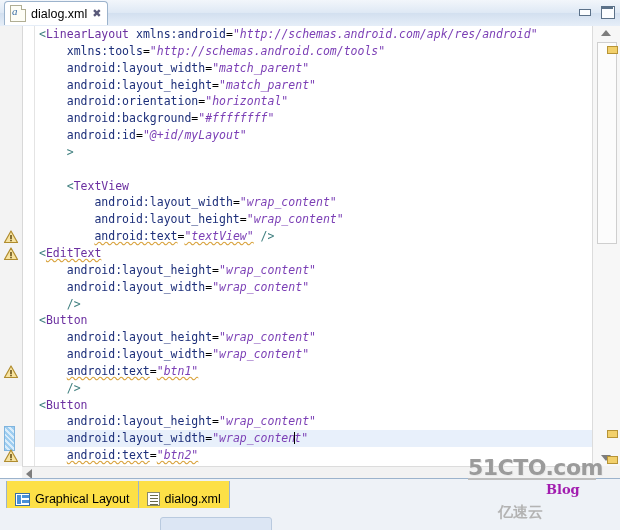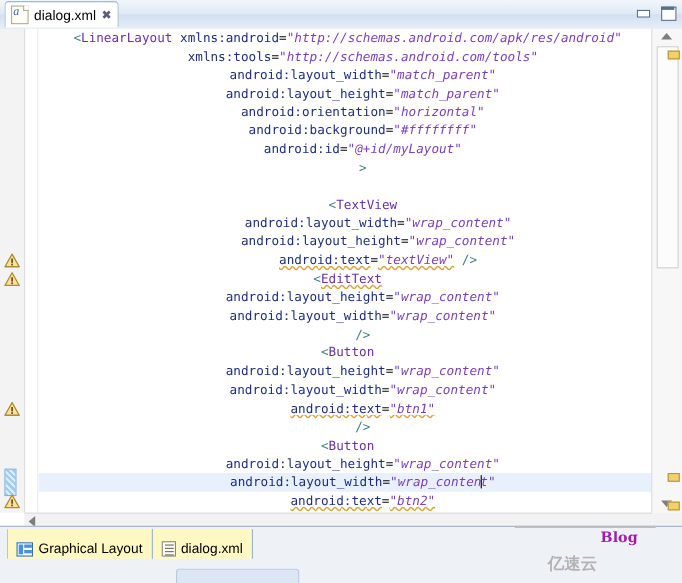--- a/index.html
+++ b/index.html
@@ -56,21 +56,20 @@
   }
   .win-btn.max:before{
     content:"";position:absolute;left:2px;top:2px;width:12px;height:3px;
     background:#5b7189;z-index:2;
   }
 
   
   .editor-frame{
     position:absolute;left:0;top:26px;width:620px;height:452px;
     background:#ffffff;
-    text-align:center;
   }
   .gutter{
     position:absolute;left:0;top:0;width:22px;height:440px;
     background:#f3f3f3;border-right:1px solid #d8d8d8;
   }
   .folding{
     position:absolute;left:23px;top:0;width:11px;height:440px;
     background:#ffffff;border-right:1px solid #e4e4e4;
   }
   .marker{position:absolute;left:3px;width:16px;height:16px;}
@@ -149,21 +148,21 @@
 
   
   .bottom-bar{
     position:absolute;left:0;top:478px;width:620px;height:30px;
     background:#eef2f7;border-top:1px solid #9cb3cc;
   }
   .bt-tabs{position:absolute;left:6px;top:2px;display:flex;}
   .btab{
     display:inline-flex;align-items:center;gap:5px;height:37px;
     padding:0 8px;box-sizing:border-box;
-    background:#fef9c3;border:1px solid #9cb3cc;border-top:none;
+    background:#fde047;border:1px solid #9cb3cc;border-top:none;
     border-radius:0 0 4px 4px;font-size:12.5px;color:#000;
   }
   .btab + .btab{margin-left:-1px;}
   .glyph-layout{
     width:15px;height:13px;border:1px solid #3a6ea5;background:#ffffff;
     position:relative;box-sizing:border-box;
   }
   .glyph-layout:before{
     content:"";position:absolute;left:1px;top:1px;width:4px;height:9px;background:#4a90d9;
   }
@@ -289,16 +288,17 @@
       <div class="btab">
         <span class="glyph-src"></span>
         <span>dialog.xml</span>
       </div>
     </div>
   </div>
 
   <div class="statusstrip"></div>
   <div class="status-pill"></div>
 
+  <div class="wm wm-51cto">51CTO.com</div>
   <div class="wm wm-rule"></div>
   <div class="wm wm-blog">Blog</div>
   <div class="wm wm-ysy">亿速云</div>
 </div>
 
 </body></html>

